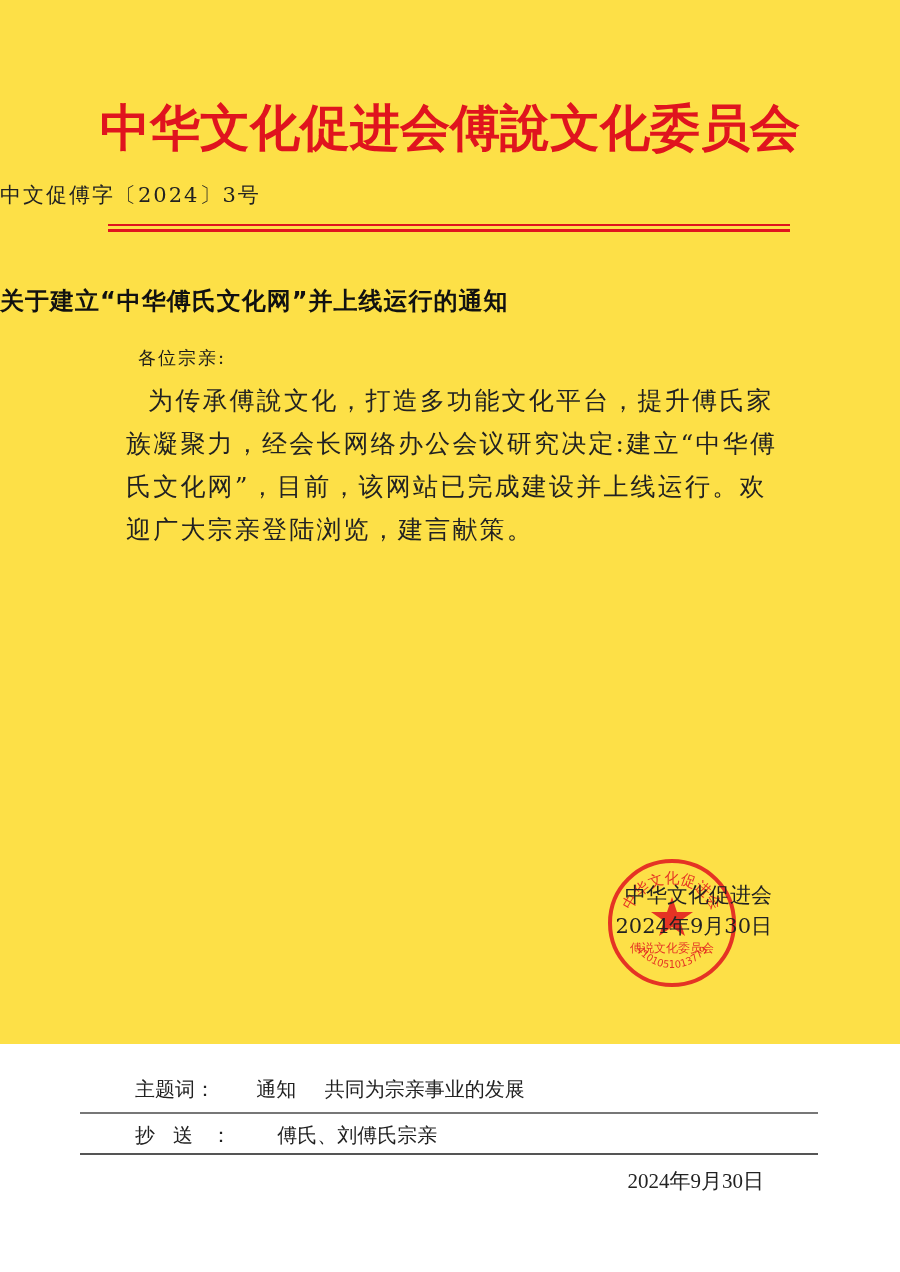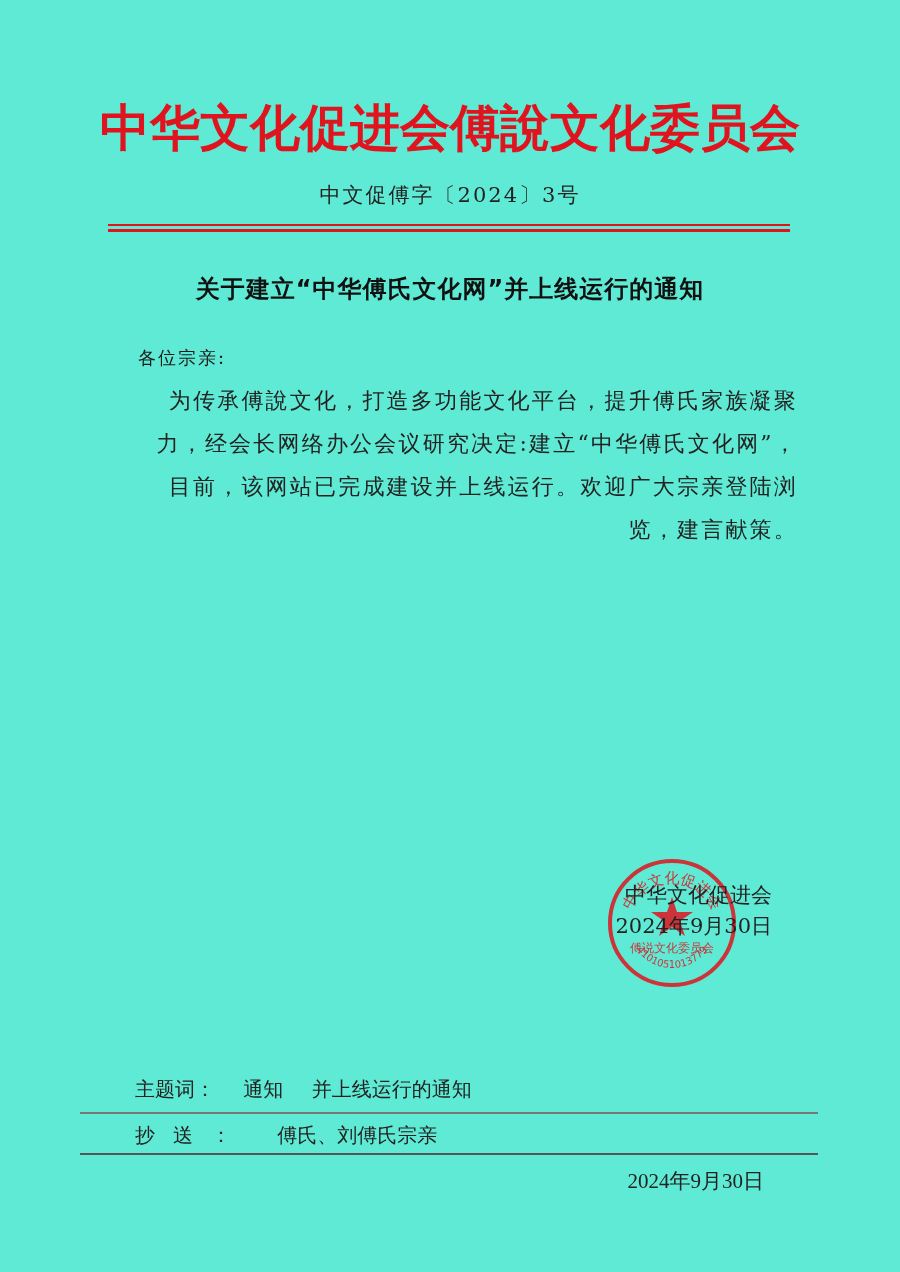--- a/index.html
+++ b/index.html
@@ -1,45 +1,45 @@
 <!DOCTYPE html>
 <html><head>
 <meta charset="utf-8">
 <style>
   html, body { margin: 0; padding: 0; background: #ffffff; }
   body { width: 900px; height: 1272px; position: relative; overflow: hidden;
          font-family: "DejaVu Serif", "Liberation Serif", serif; color: #1a1a1a; }
-  .page { position: absolute; left: 0; top: 0; width: 900px; height: 1272px; background: #5eead4; }
+  .page { position: absolute; left: 0; top: 0; width: 900px; height: 1044px; background: #fde047; }
 
   .org-title { position: absolute; left: 0; top: 96px; width: 900px; text-align: center;
                color: #e0141e; font-size: 50px; font-weight: bold; letter-spacing: 0px;
                font-family: "DejaVu Serif", serif; line-height: 64px; }
-  .doc-number { position: absolute; left: 0; top: 180px; width: 900px; text-align: center;
+  .doc-number { position: absolute; left: 0; top: 180px; width: 900px; text-align: left;
                 font-size: 21px; color: #222; letter-spacing: 2px; line-height: 30px; }
   .red-rule-thin { position: absolute; left: 108px; width: 682px; top: 224px; height: 2px; background: #e0141e; }
   .red-rule-thick { position: absolute; left: 108px; width: 682px; top: 229px; height: 3px; background: #e0141e; }
 
-  .notice-title { position: absolute; left: 0; top: 271px; width: 900px; text-align: center;
+  .notice-title { position: absolute; left: 0; top: 283px; width: 900px; text-align: left;
                   font-size: 24px; font-weight: bold; color: #111; line-height: 36px;
                   font-family: "DejaVu Sans", sans-serif; letter-spacing: 1px; }
 
-  .body-text { position: absolute; left: 138px; width: 660px; font-size: 22px; color: #222;
-               line-height: 43px; letter-spacing: 2.2px; text-align: right; }
+  .body-text { position: absolute; left: 126px; width: 660px; font-size: 25px; color: #222;
+               line-height: 43px; letter-spacing: 2.2px; }
   .salutation { position: absolute; left: 138px; top: 336px; font-size: 18px; line-height: 43px; letter-spacing: 2px; }
   .para1 { top: 379px; text-indent: 22px; }
   .para2 { top: 552px; text-indent: 0px; }
 
   .signature { position: absolute; left: 592px; top: 880px; width: 180px; text-align: right;
                font-size: 21px; line-height: 31px; color: #222; }
   .sig-line { display: block; white-space: nowrap; }
 
   .seal { position: absolute; left: 606px; top: 857px; width: 132px; height: 132px; }
 
   .keywords { position: absolute; left: 135px; top: 1074px; font-size: 20px; line-height: 30px; color: #222; }
-  .keywords .kw-label { margin-right: 22px; }
+  .keywords .kw-label { margin-right: 35px; }
   .keywords .kw-item { margin-right: 22px; }
   .rule-mid { position: absolute; left: 80px; width: 738px; top: 1112px; height: 2px; background: #777; }
   .cc { position: absolute; left: 135px; top: 1120px; font-size: 20px; line-height: 30px; color: #222; }
   .cc .cc-label { margin-right: 22px; letter-spacing: 18px; }
   .rule-bottom { position: absolute; left: 80px; width: 738px; top: 1153px; height: 2px; background: #555; }
   .issue-date { position: absolute; right: 136px; top: 1166px; font-size: 21px; line-height: 30px; color: #222;
                 font-family: "Liberation Serif", serif; }
 </style>
 </head>
 <body>
@@ -73,21 +73,21 @@
   </svg>
 
   <div class="signature">
     <span class="sig-line">中华文化促进会</span>
     <span class="sig-line">2024年9月30日</span>
   </div>
 
   <div class="keywords">
     <span class="kw-label">主题词：</span>
     <span class="kw-item">通知</span>
-    <span class="kw-item">并上线运行的通知</span>
+    <span class="kw-item">共同为宗亲事业的发展</span>
   </div>
   <div class="rule-mid"></div>
   <div class="cc">
     <span class="cc-label">抄送：</span>
     <span>傅氏、刘傅氏宗亲</span>
   </div>
   <div class="rule-bottom"></div>
   <div class="issue-date">2024年9月30日</div>
 
 </div>

